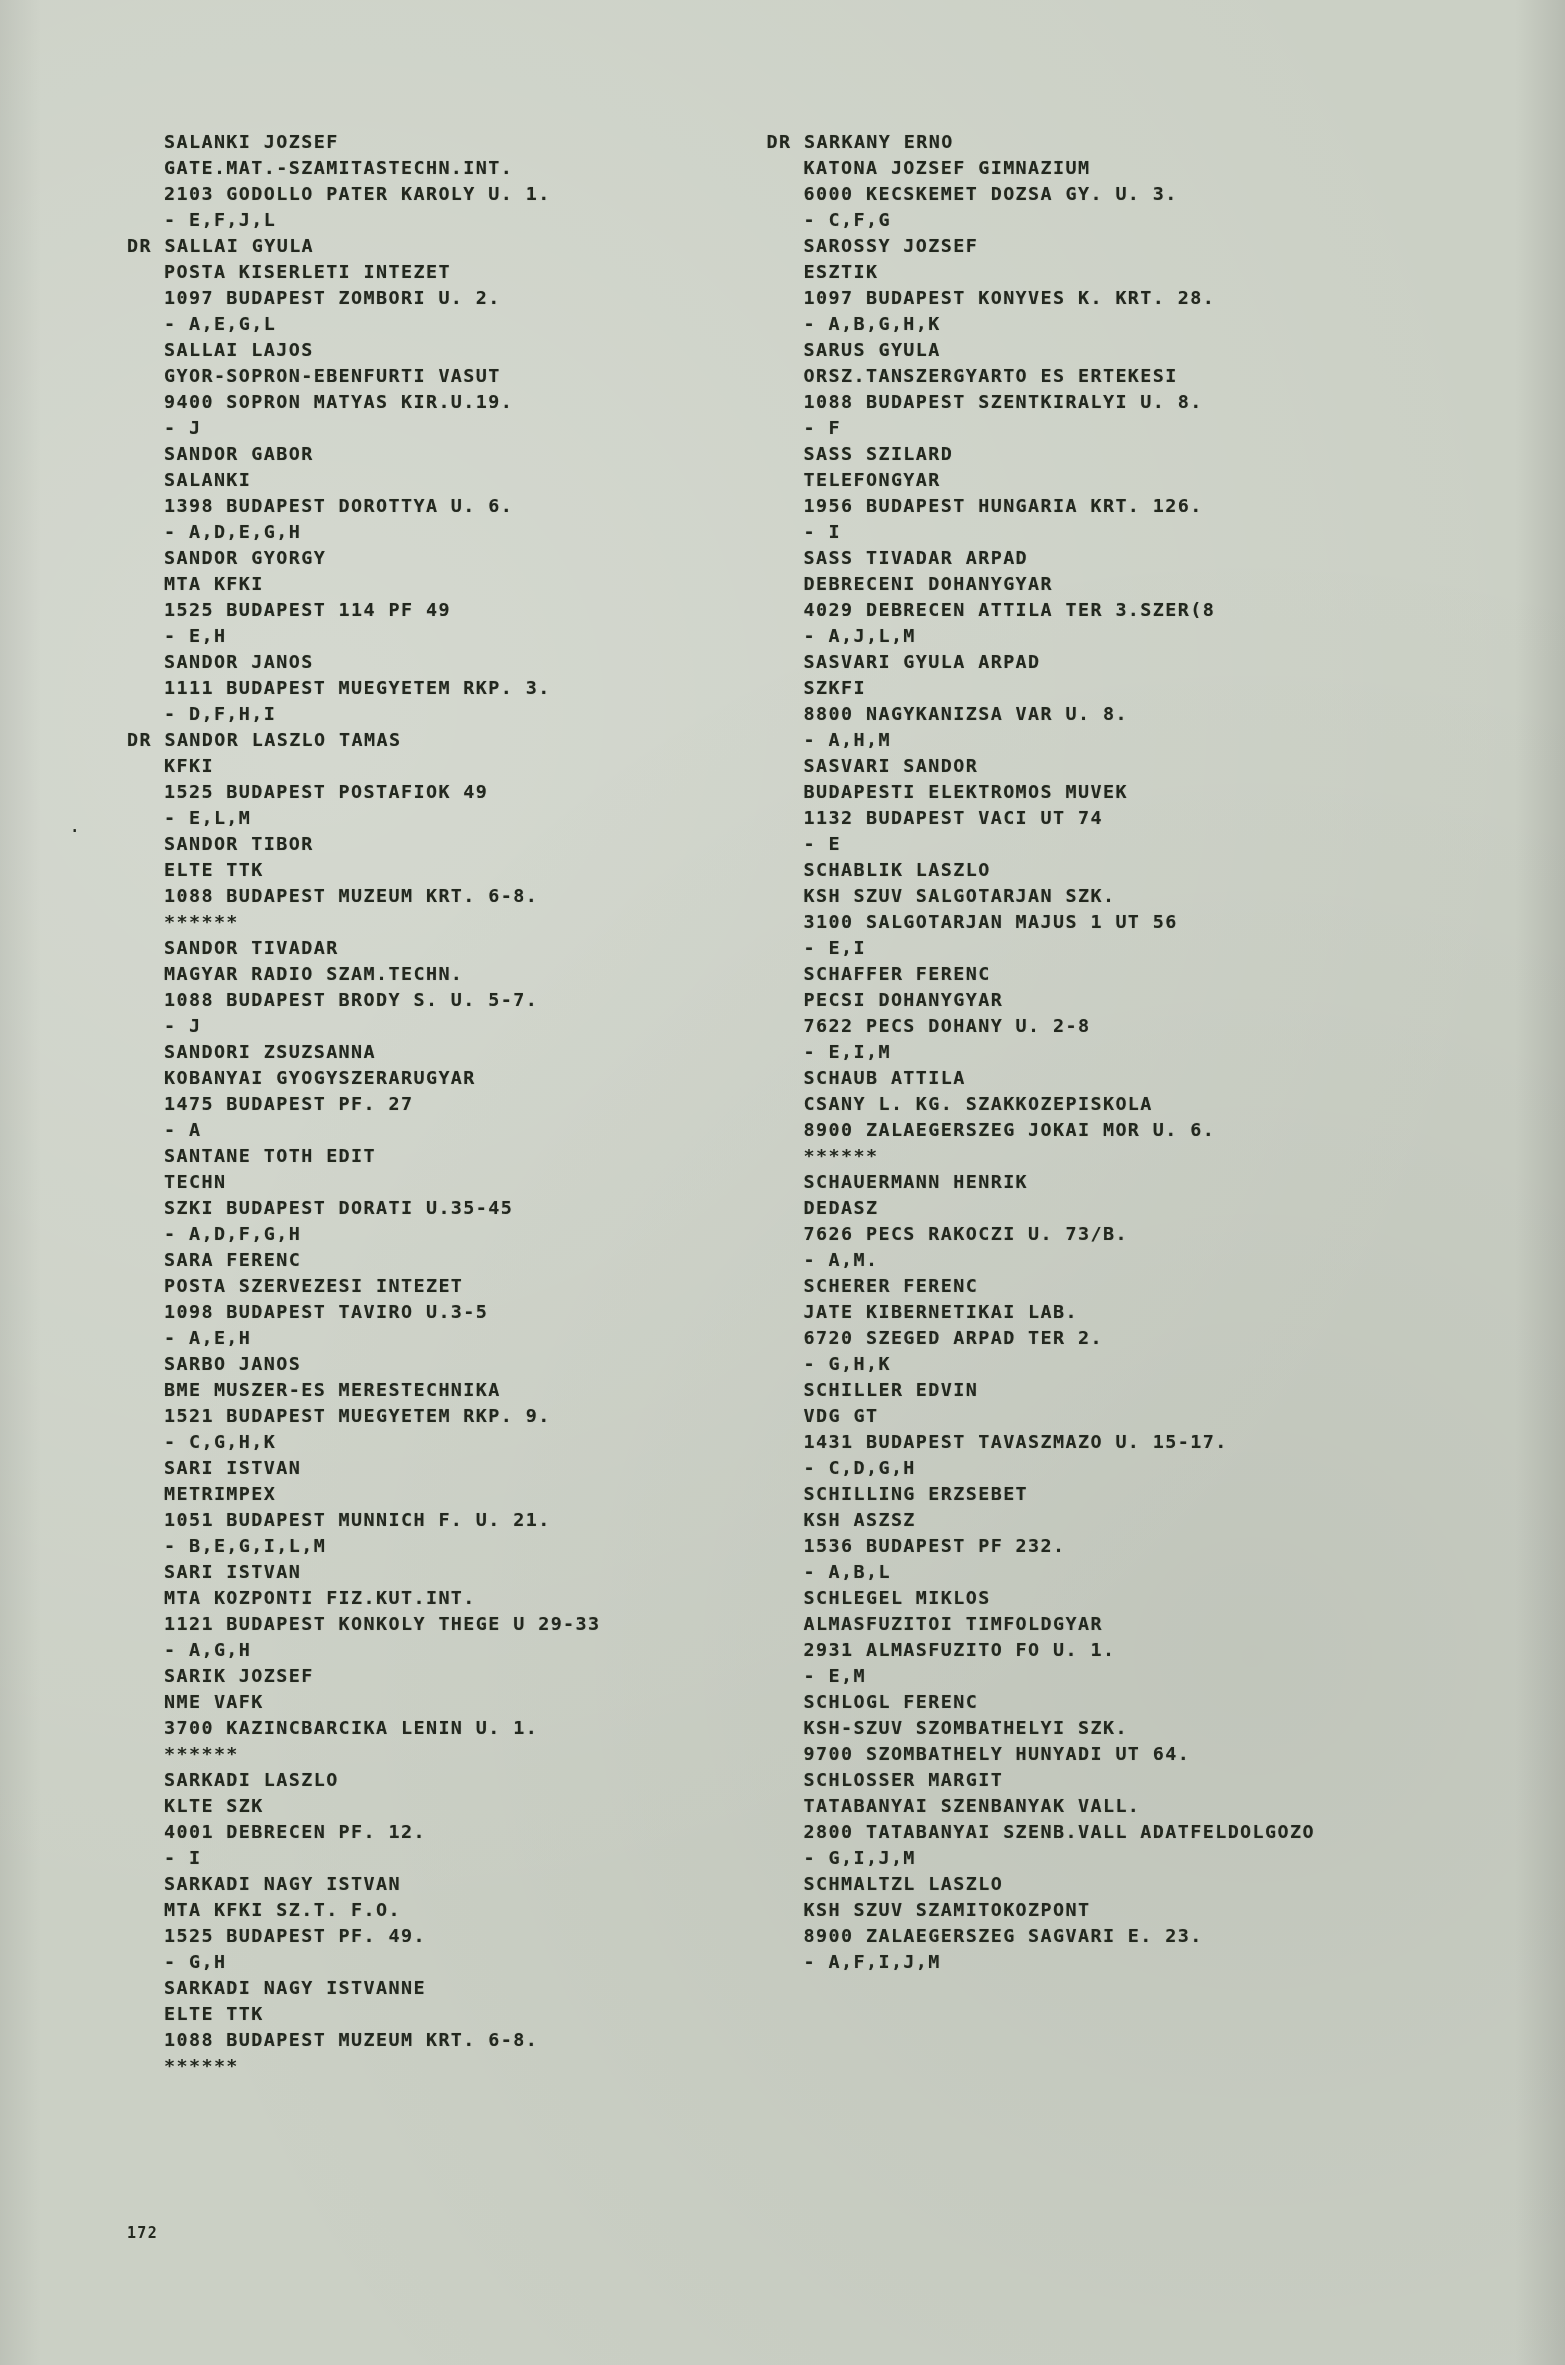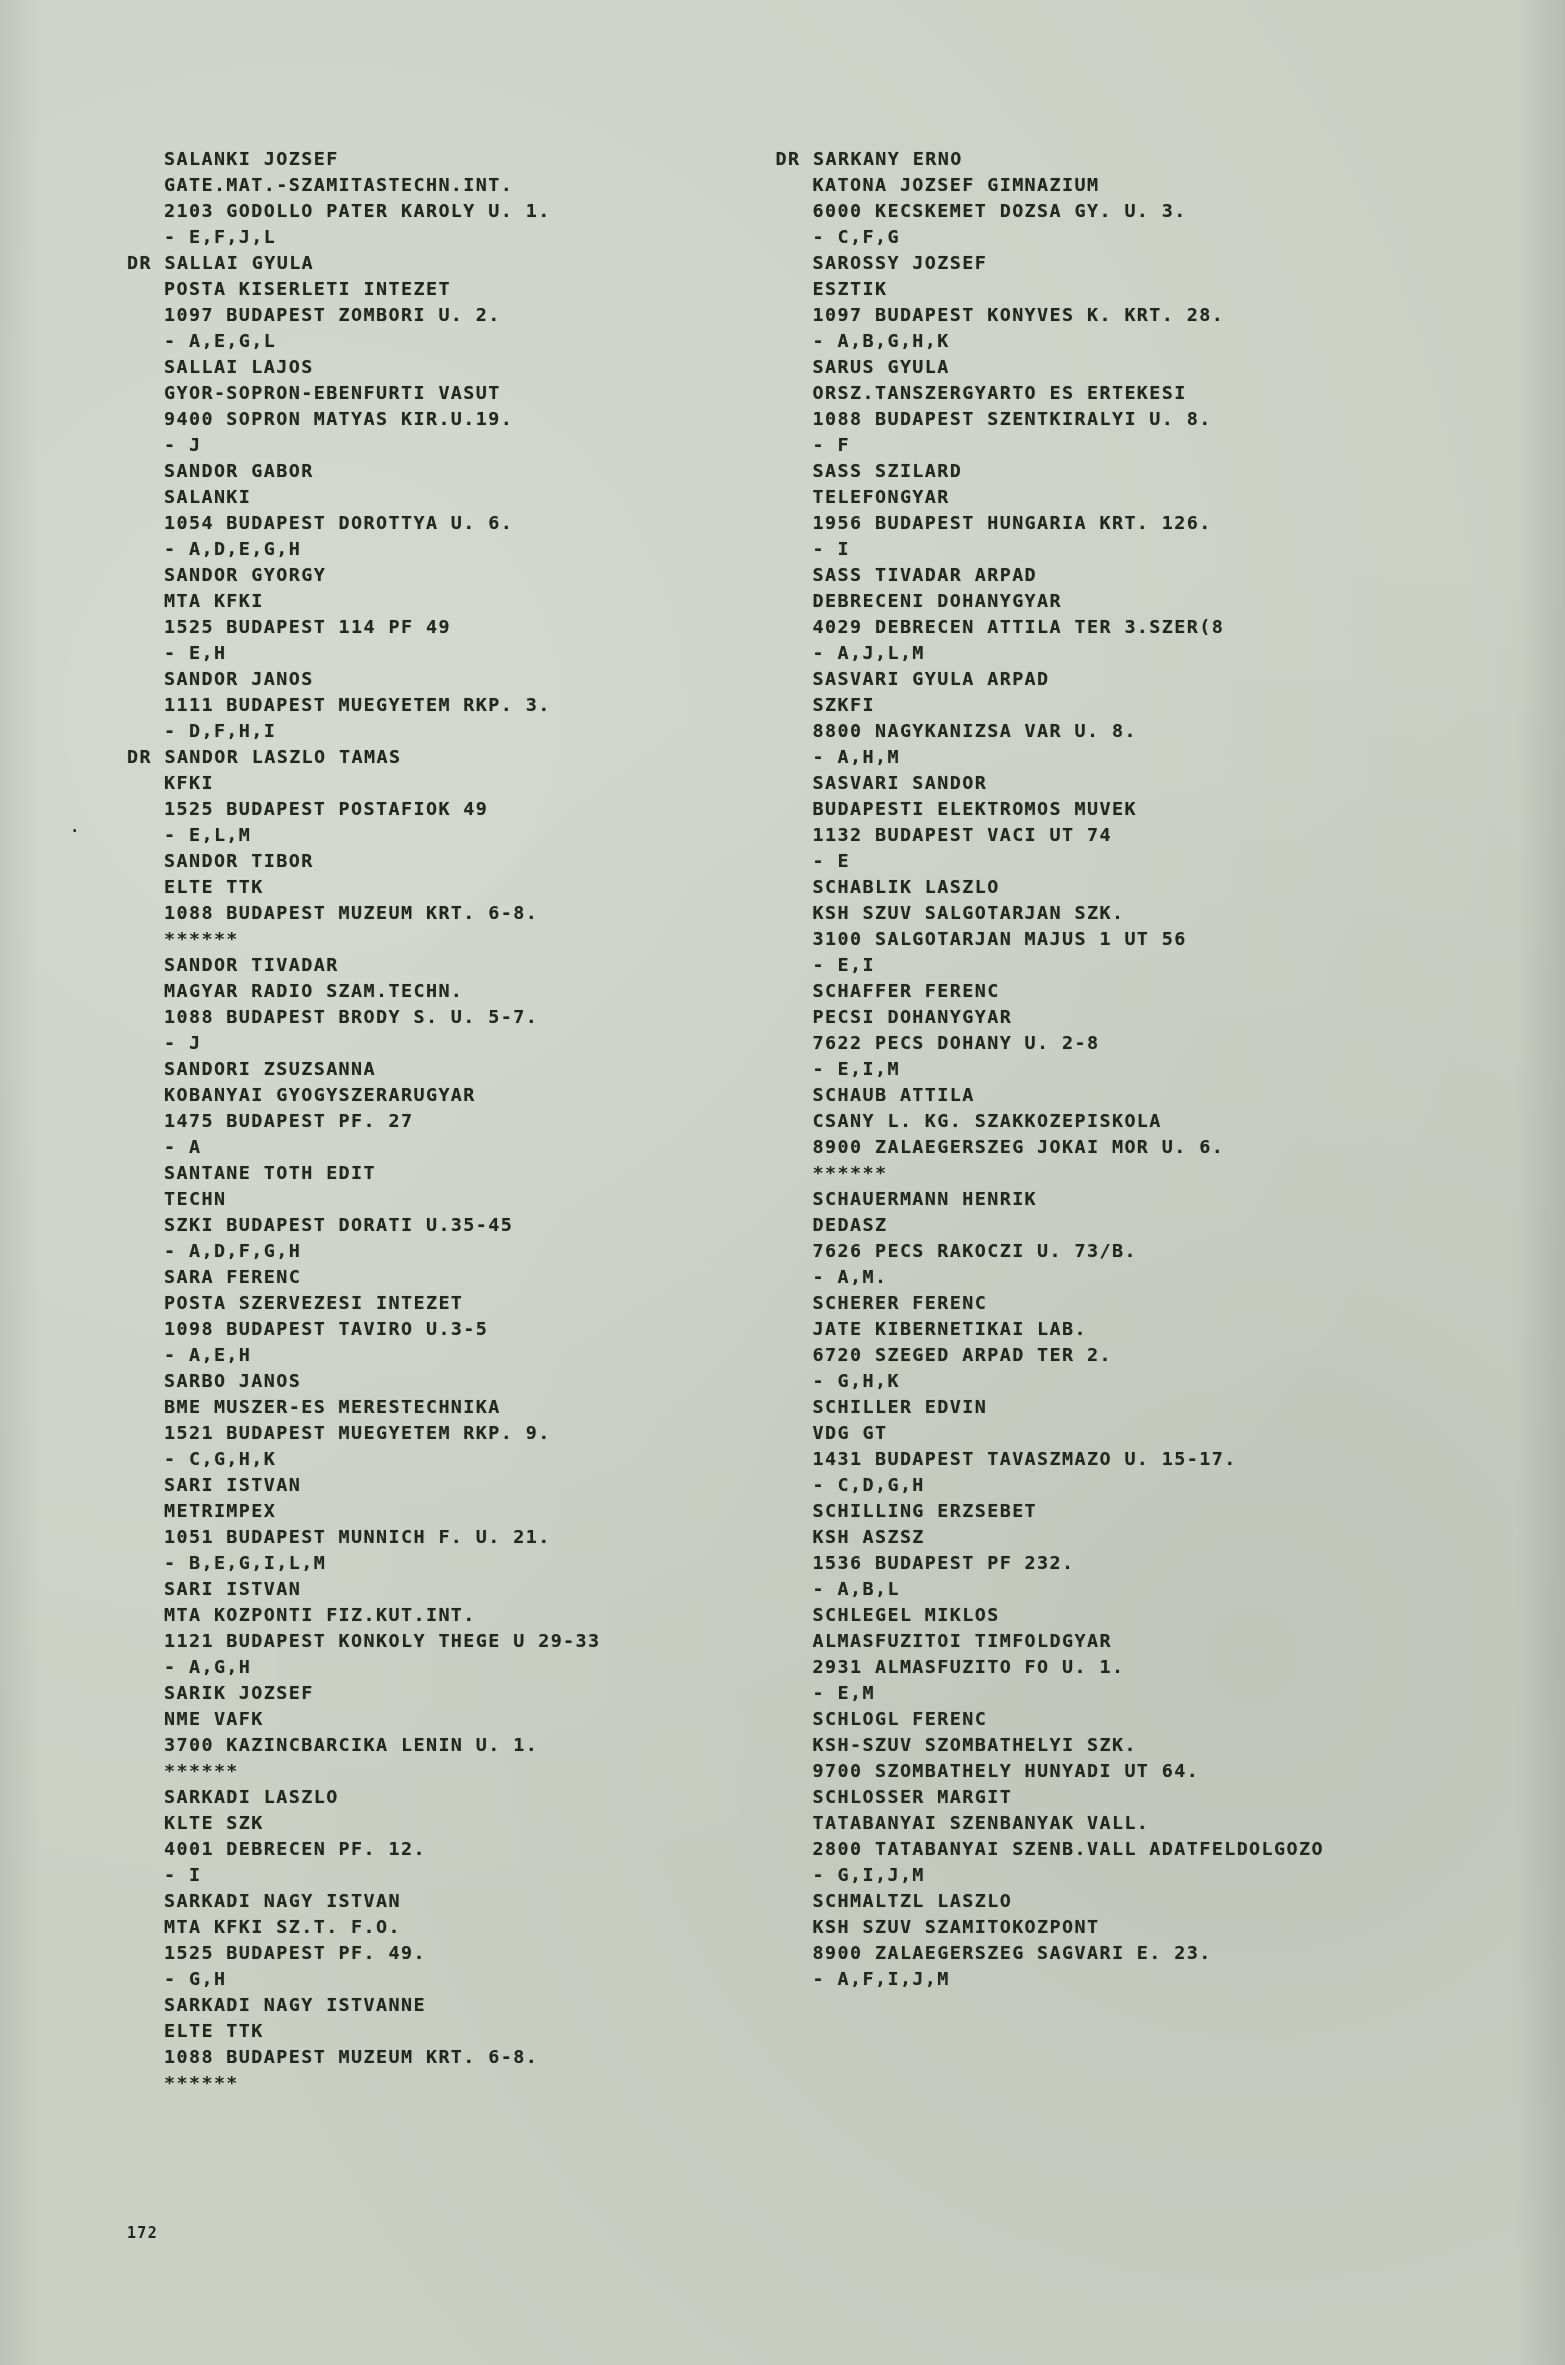--- a/index.html
+++ b/index.html
@@ -18,25 +18,25 @@
   .page {
     position: absolute;
     inset: 0;
     background: #cbd0c5;
     background-image:
        radial-gradient(circle at 20% 30%, rgba(255,255,255,0.18), transparent 60%),
        radial-gradient(circle at 80% 70%, rgba(0,0,0,0.05), transparent 55%);
   }
   .columns {
     position: absolute;
-    top: 146px;
+    top: 129px;
     left: 0;
     right: 0;
     display: flex;
-    gap: 12px;
+    gap: 3px;
   }
   .col {
     box-sizing: border-box;
   }
   .col-left {
     width: 755px;
     padding-left: 127px;
   }
   .col-right {
     width: 772px;
@@ -129,21 +129,21 @@
         </div>
         <div class="entry">
           <div class="line indent">SALLAI LAJOS</div>
           <div class="line indent">GYOR-SOPRON-EBENFURTI VASUT</div>
           <div class="line indent">9400 SOPRON MATYAS KIR.U.19.</div>
           <div class="line indent">- J</div>
         </div>
         <div class="entry">
           <div class="line indent">SANDOR GABOR</div>
           <div class="line indent">SALANKI</div>
-          <div class="line indent">1054 BUDAPEST DOROTTYA U. 6.</div>
+          <div class="line indent">1398 BUDAPEST DOROTTYA U. 6.</div>
           <div class="line indent">- A,D,E,G,H</div>
         </div>
         <div class="entry">
           <div class="line indent">SANDOR GYORGY</div>
           <div class="line indent">MTA KFKI</div>
           <div class="line indent">1525 BUDAPEST 114 PF 49</div>
           <div class="line indent">- E,H</div>
         </div>
         <div class="entry">
           <div class="line indent">SANDOR JANOS</div>

